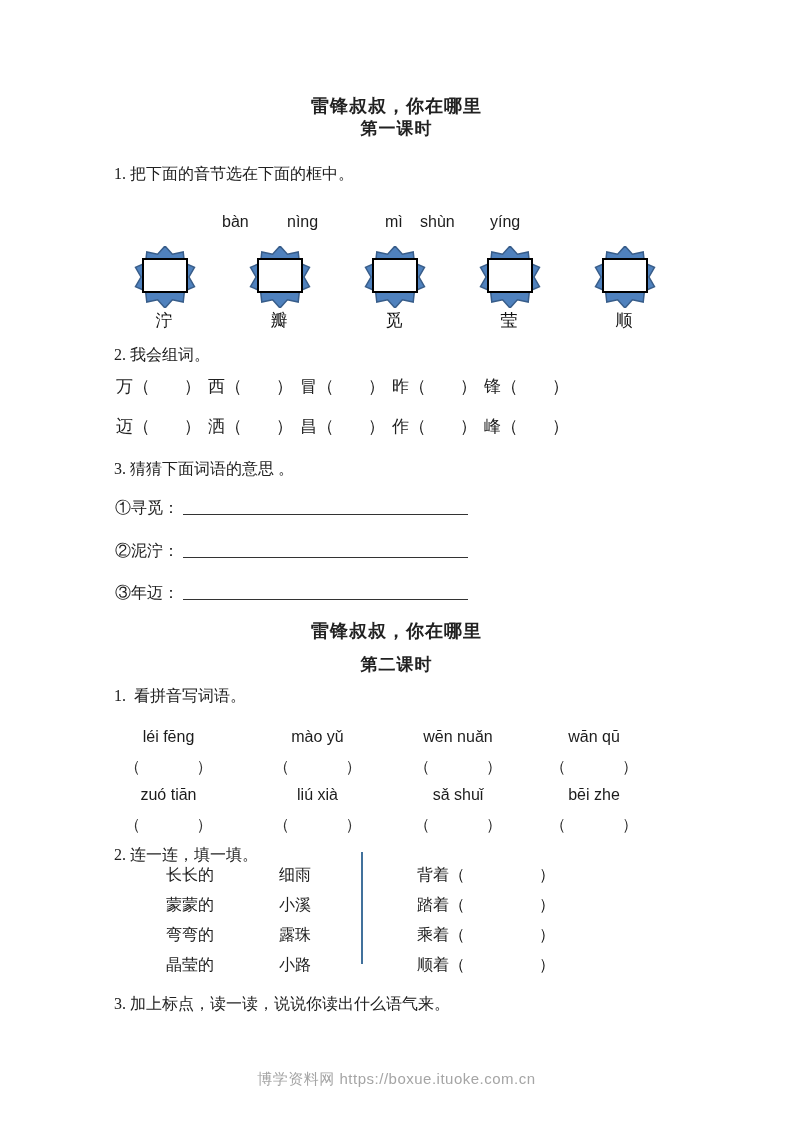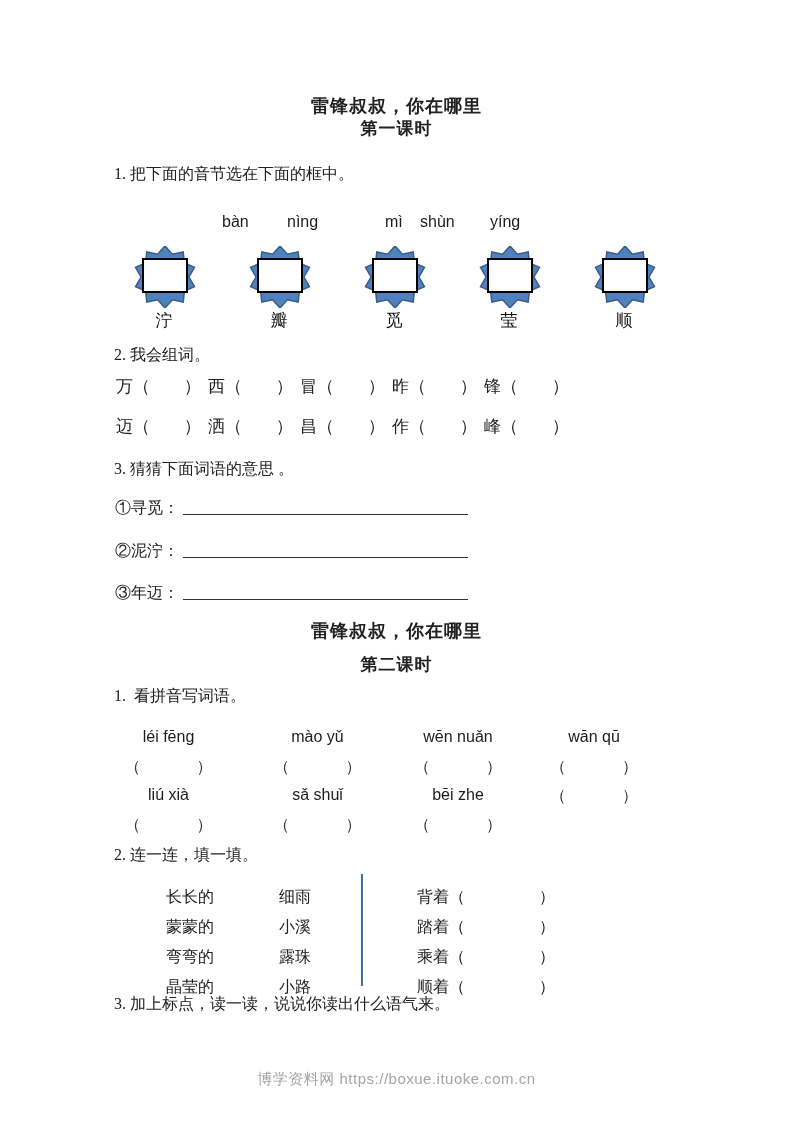--- a/index.html
+++ b/index.html
@@ -25,21 +25,21 @@
   .zuci-cell:last-child{width:auto;}
   .sp36{display:inline-block;width:34px;}
   
   .def-line{left:115px;font-size:16px;}
   .def-blank{display:inline-block;width:285px;height:17px;border-bottom:1px solid #333;margin-left:4px;vertical-align:-2px;}
   
   .py-grid{left:95px;top:728px;display:grid;grid-template-columns:147px 151px 130px 142px;grid-auto-rows:29px;}
   .py-word{text-align:center;font-family:"Liberation Sans",sans-serif;font-size:16px;color:#1c1c1c;}
   .py-paren{display:flex;justify-content:space-between;width:88px;margin:0 auto;font-size:16px;color:#333;}
   
-  .match{left:0;top:882px;width:733px;height:115px;}
+  .match{left:0;top:860px;width:733px;height:115px;}
   .match-col{position:absolute;top:0;}
   .match-row{height:30px;line-height:30px;font-size:16px;}
   .col-adj{left:152px;width:76px;text-align:center;}
   .col-noun{left:263px;width:64px;text-align:center;}
   .col-verb{left:417px;width:138px;}
   .col-verb .match-row{display:flex;justify-content:space-between;gap:32px;}
   .vline{position:absolute;left:361px;top:-8px;width:2px;height:112px;background:#41719c;}
   .footer{left:0;top:1070px;width:793px;text-align:center;
     font-family:"Liberation Sans",sans-serif;font-size:15px;color:#a5a5a5;letter-spacing:.5px;}
 </style>
@@ -208,20 +208,21 @@
           <span>）</span>
         </div>
       </div>
     <div>
         <div class="py-paren">
           <span>（</span>
           <span>）</span>
         </div>
       </div>
 
+    <div class="py-word">zuó tiān</div>
     <div class="py-word">liú xià</div>
     <div class="py-word">sǎ shuǐ</div>
     <div class="py-word">bēi zhe</div>
 
     <div>
         <div class="py-paren">
           <span>（</span>
           <span>）</span>
         </div>
       </div>

